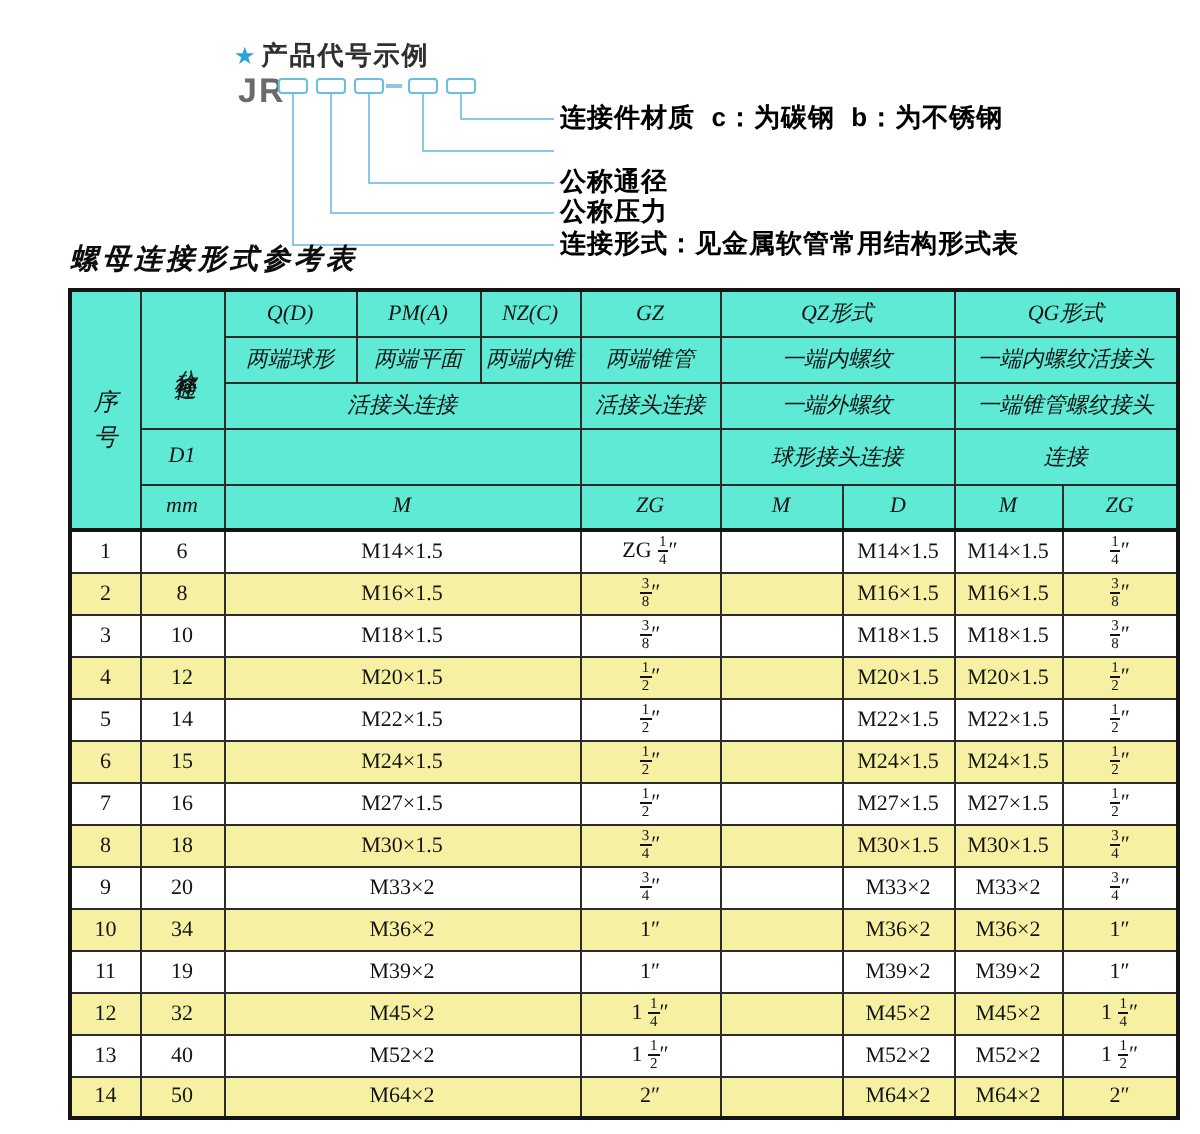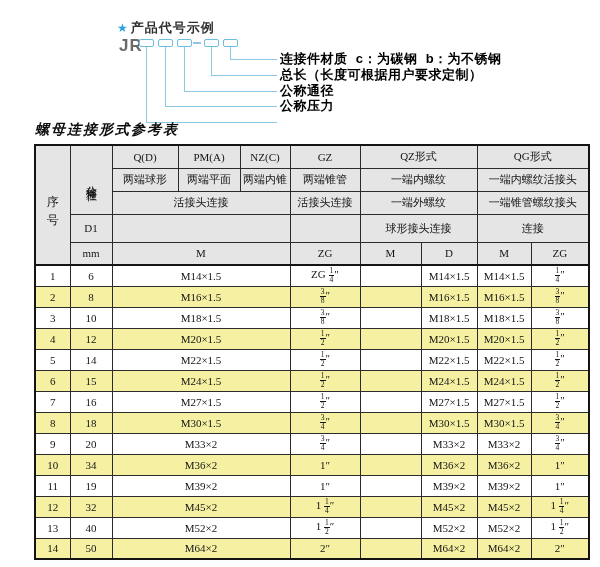--- a/index.html
+++ b/index.html
@@ -26,21 +26,21 @@
   }
 
   
   table.ref {
     position:absolute; left:34px; top:144px; width:554px;
     border-collapse:collapse; table-layout:fixed;
     border:2px solid #141414;
     font-family:"Liberation Serif","DejaVu Serif",serif;
   }
   table.ref td { border:1px solid #2b2b2b; text-align:center; vertical-align:middle; font-size:11px; color:#141414; overflow:hidden; }
-  thead td { background:#e5e5e5; }
+  thead td { background:#5eead4;font-style:italic; }
   thead tr:nth-child(1) td, thead tr:nth-child(2) td, thead tr:nth-child(3) td, thead tr:nth-child(5) td { height:23px; }
   thead tr:nth-child(4) td { height:28px; }
   thead { border-bottom:2px solid #141414; }
   tbody tr { height:21px; background:#ffffff; }
   tbody tr.alt { background:#f6f1a2; }
   .v-text { display:inline-block; writing-mode:vertical-lr; text-orientation:upright; line-height:1; }
   .v-wide { letter-spacing:1.6em; font-size:12px; }
   .v-tight { letter-spacing:0.15em; font-size:11px; }
   .frac { display:inline-block; vertical-align:-4px; text-align:center; font-size:7.5px; line-height:1.1; }
   .frac .fn { display:block; border-bottom:1px solid #141414; padding:0 1px; }
@@ -68,23 +68,23 @@
     <div class="cline" style="left:165px;top:47px;width:1px;height:60px"></div>
     <div class="cline" style="left:146px;top:47px;width:1px;height:76px"></div>
 
     <div class="cline" style="left:230px;top:59px;width:47px;height:1px"></div>
     <div class="cline" style="left:211px;top:75px;width:66px;height:1px"></div>
     <div class="cline" style="left:184px;top:91px;width:93px;height:1px"></div>
     <div class="cline" style="left:165px;top:106px;width:112px;height:1px"></div>
     <div class="cline" style="left:146px;top:122px;width:131px;height:1px"></div>
 
     <div class="code-label" style="top:52px">连接件材质  c：为碳钢  b：为不锈钢</div>
-    <div class="code-label" style="top:68px">总长（长度可根据用户要求定制）</div>
     <div class="code-label" style="top:84px">公称通径</div>
     <div class="code-label" style="top:99px">公称压力</div>
+    <div class="code-label" style="top:115px">连接形式：见金属软管常用结构形式表</div>
   </div>
 
   <div class="table-title">螺母连接形式参考表</div>
 
   <table class="ref">
     <colgroup>
       <col style="width:35px">
         <col style="width:42px">
         <col style="width:66px">
         <col style="width:62px">

